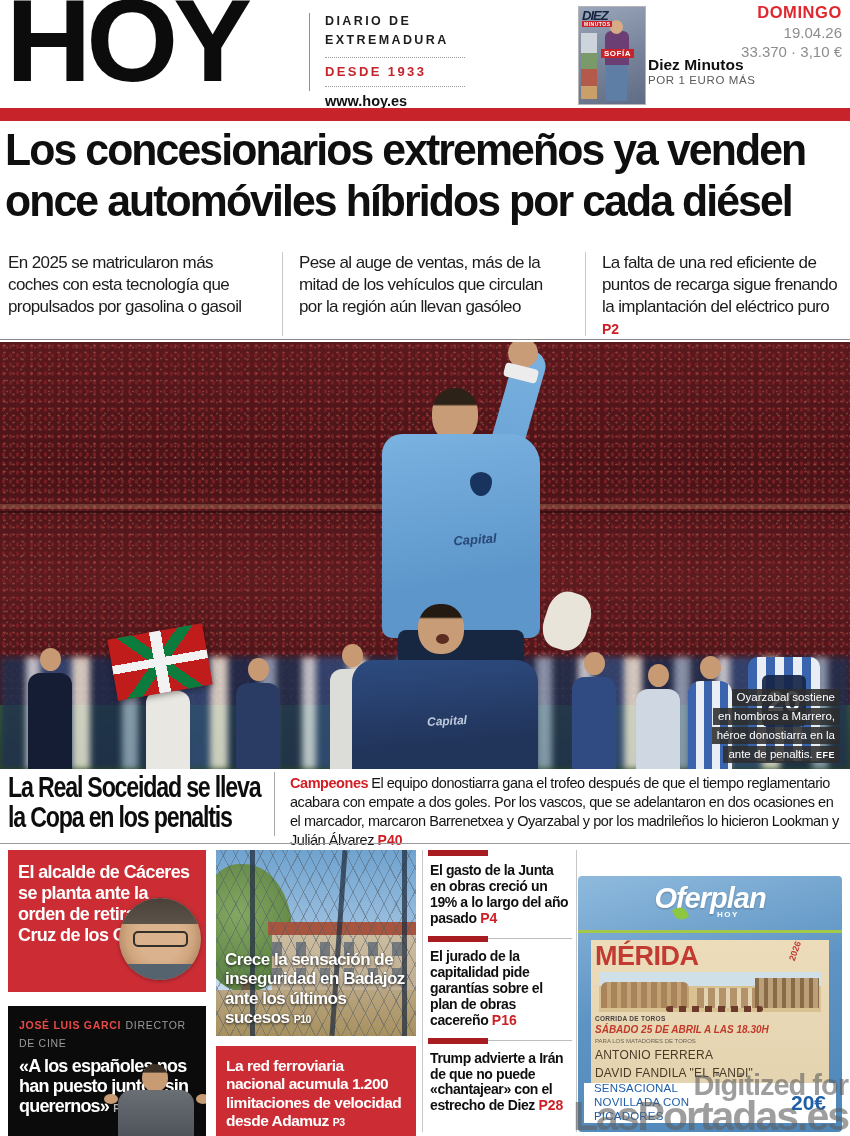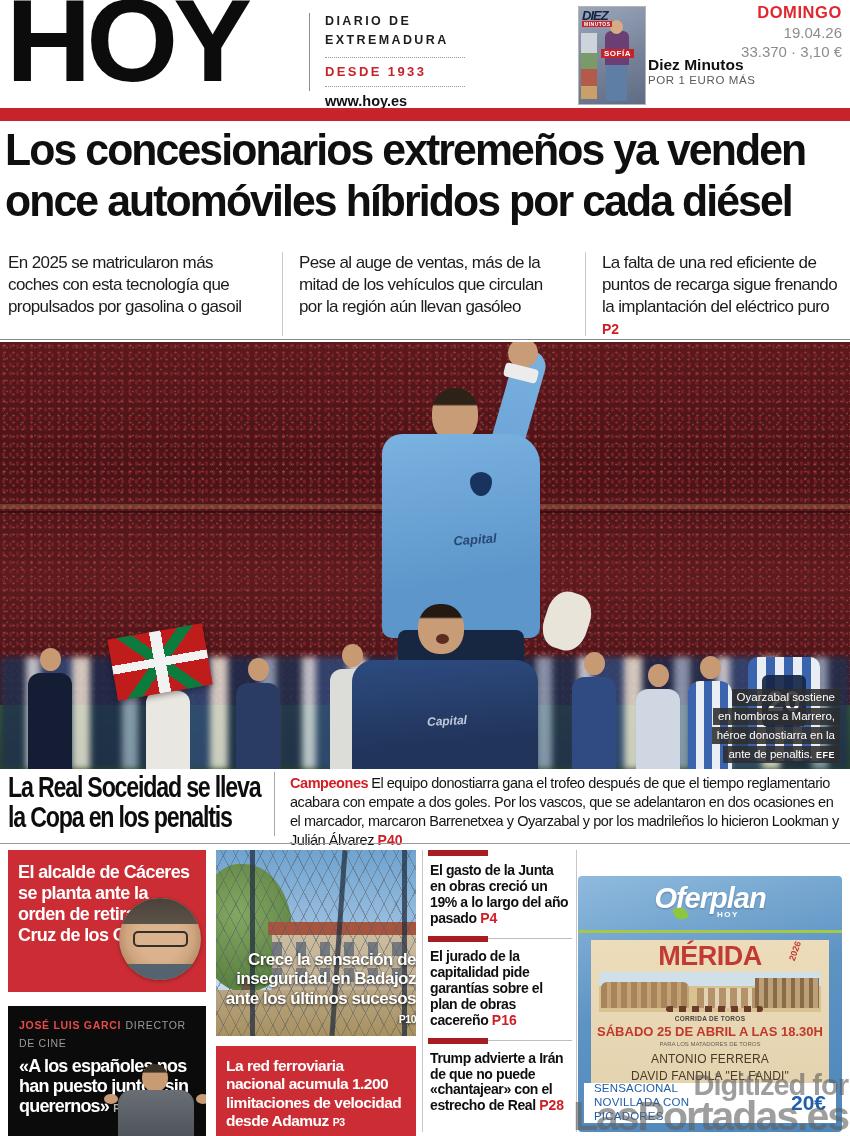--- a/index.html
+++ b/index.html
@@ -149,22 +149,22 @@
     background:linear-gradient(#cbbb9f,#bfae92);}
   .bj-windows{position:absolute;left:56px;top:92px;width:146px;height:14px;
     background:repeating-linear-gradient(90deg,rgba(48,70,100,.55) 0 10px,transparent 10px 24px);}
   .bj-windows2{position:absolute;left:56px;top:118px;width:146px;height:14px;
     background:repeating-linear-gradient(90deg,rgba(48,70,100,.5) 0 10px,transparent 10px 24px);}
   .bj-ground{position:absolute;left:0;bottom:0;width:100%;height:46px;background:linear-gradient(#b9a581,#a8915f);}
   .bj-fence{position:absolute;inset:0;
     background:repeating-linear-gradient(63deg,rgba(80,92,104,.45) 0 1px,transparent 1px 11px),
                repeating-linear-gradient(-63deg,rgba(80,92,104,.45) 0 1px,transparent 1px 11px);}
   .bj-pole{position:absolute;top:0;bottom:0;width:5px;background:rgba(36,48,66,.75);}
-  #bj-text{position:absolute;left:9px;bottom:8px;right:0;color:#fff;font-weight:bold;
-    font-size:17px;letter-spacing:-.5px;line-height:1.15;text-shadow:0 1px 3px rgba(0,0,0,.8);text-align:right;}
+  #bj-text{position:absolute;left:9px;bottom:8px;right:8px;color:#fff;font-weight:bold;
+    font-size:17px;letter-spacing:-.5px;line-height:1.15;text-shadow:0 1px 3px rgba(0,0,0,.8);}
   #box-ferro{left:216px;top:1046px;width:200px;height:90px;background:#cc2d35;color:#fff;
     padding:11px 10px;box-sizing:border-box;font-size:15.5px;font-weight:bold;letter-spacing:-.5px;line-height:1.18;}
 
   #briefs{left:428px;top:850px;width:144px;}
   .brief{position:relative;padding:10px 2px 11px 2px;font-size:14px;font-weight:bold;
     color:#0f0f0f;letter-spacing:-.4px;line-height:1.14;}
   .brief + .brief{border-top:1px solid #bdbdbd;}
   .tick{position:absolute;top:-3px;left:0;width:60px;height:6px;background:#a81d22;}
   .brief:first-child .tick{top:0;}
   .brief:first-child{padding-top:13px;}
@@ -173,38 +173,38 @@
   #ad{left:578px;top:876px;width:264px;height:256px;border-radius:4px;overflow:hidden;
     background:linear-gradient(165deg,#8fbadd 0%,#5e94c4 45%,#4d86b8 100%);}
   #ad-logo{position:relative;text-align:center;padding-top:6px;height:46px;}
   #ad-logo .brand{color:#fff;font-size:29px;font-weight:bold;font-style:italic;letter-spacing:-1px;
     text-shadow:0 1px 2px rgba(0,0,0,.25);}
   #ad-logo .leaf{position:absolute;left:96px;top:31px;width:13px;height:13px;background:#8dc63f;
     border-radius:0 60% 0 60%;transform:rotate(-25deg);}
   #ad-logo .brand-sub{display:block;color:#fff;font-size:8px;font-weight:bold;letter-spacing:1.5px;margin-top:-5px;padding-left:36px;}
   #ad-greenline{height:3px;background:#a4c94a;margin-top:2px;}
   #poster{margin:7px 13px 0;background:linear-gradient(#ecdcba,#e4d3af);padding:3px 4px 4px;
-    text-align:center;position:relative;height:146px;box-sizing:border-box;}
+    position:relative;height:146px;box-sizing:border-box;}
   #poster .title{color:#c23b32;font-weight:bold;font-size:27px;letter-spacing:-.5px;line-height:1;}
   #poster .year{position:absolute;right:24px;top:6px;color:#c23b32;font-weight:bold;font-size:9px;
     transform:rotate(-70deg);}
   #ruins{height:40px;margin:2px 4px;position:relative;overflow:hidden;
     background:linear-gradient(#cfe0e8 0 35%,#d9c291 35%);}
   #ruins .amphi{position:absolute;left:2px;bottom:4px;width:88px;height:26px;border-radius:6px 6px 0 0;
     background:repeating-linear-gradient(90deg,#a9835a 0 6px,#c3a276 6px 10px);}
   #ruins .theatre{position:absolute;right:2px;bottom:4px;width:64px;height:30px;
     background:repeating-linear-gradient(90deg,#8a6b48 0 4px,#bca078 4px 9px);}
   #ruins .arch{position:absolute;left:98px;bottom:4px;width:58px;height:20px;
     background:repeating-linear-gradient(90deg,#b4936a 0 7px,#e2d3b2 7px 11px);}
   #ruins .bulls{position:absolute;left:30%;bottom:0;width:44%;height:6px;border-radius:3px;
     background:repeating-linear-gradient(90deg,#6b3a2a 0 7px,transparent 7px 13px);}
   #events{display:flex;gap:5px;margin-top:3px;}
   .evcol{flex:1;line-height:1.25;}
   .ev-type{color:#4a4440;font-size:6.5px;font-weight:bold;letter-spacing:.3px;}
-  .ev-date{color:#c0392b;font-weight:bold;font-size:13px;margin-top:1px;}
+  .ev-date{color:#c0392b;font-weight:bold;font-size:10px;margin-top:1px;font-style:italic;}
   .ev-for{color:#6a6258;font-size:6px;margin-top:1px;}
   .ev-names{color:#4a3a28;font-weight:normal;font-size:12px;line-height:1.45;margin-top:2px;letter-spacing:.2px;}
   .ev-extra{color:#6a6258;font-size:6px;margin-top:2px;font-weight:bold;}
   #ad-strip{position:absolute;left:6px;right:6px;bottom:9px;height:40px;background:#fff;
     display:flex;align-items:center;justify-content:space-between;padding:0 10px;box-sizing:border-box;}
   #strip-text{color:#1f5fa8;font-weight:normal;font-size:11.5px;width:150px;line-height:1.2;letter-spacing:.2px;}
   #strip-price{color:#1f5fa8;font-weight:bold;font-size:21px;}
 
   #watermark{right:2px;bottom:0;text-align:right;color:#5f5f5f;opacity:.6;font-weight:bold;
     line-height:.92;z-index:60;letter-spacing:-1px;}
@@ -400,21 +400,21 @@
     <span>El gasto de la Junta en obras creció un 19% a lo largo del año pasado</span>
     <span class="pgref">P4</span>
   </div>
   <div class="brief">
     <div class="tick"></div>
     <span>El jurado de la capitalidad pide garantías sobre el plan de obras cacereño</span>
     <span class="pgref">P16</span>
   </div>
   <div class="brief">
     <div class="tick"></div>
-    <span>Trump advierte a Irán de que no puede «chantajear» con el estrecho de Real</span>
+    <span>Trump advierte a Irán de que no puede «chantajear» con el estrecho de Diez</span>
     <span class="pgref">P28</span>
   </div>
 </div>
 
 <div class="abs" id="ad">
   <div id="ad-logo">
     <span class="brand">Oferplan</span>
     <span class="leaf"></span>
     <span class="brand-sub">HOY</span>
   </div>

